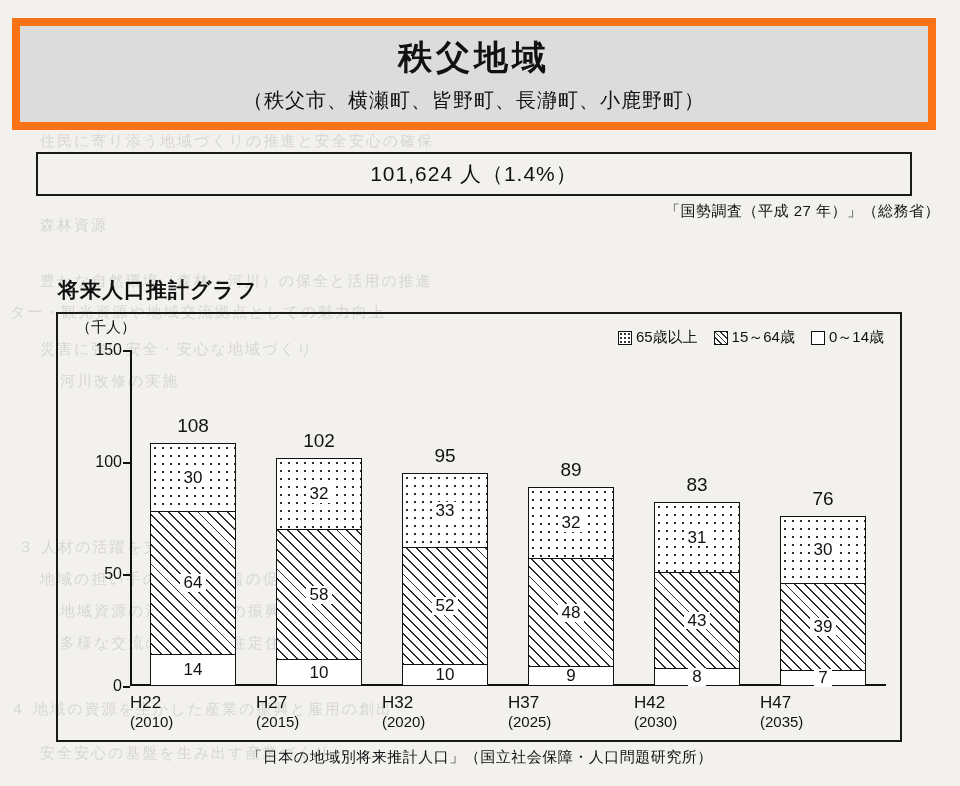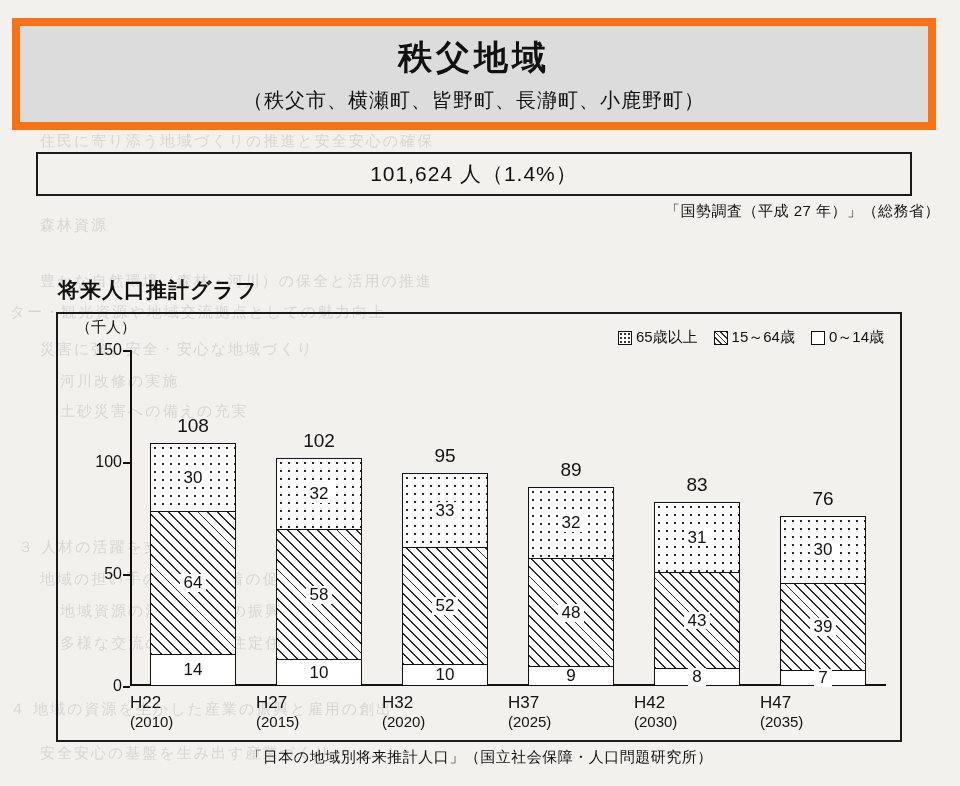--- a/index.html
+++ b/index.html
@@ -273,21 +273,20 @@
 
 <div class="page">
 
   <div class="bleed" style="left:40px; top:74px;">の地域の特色を生かした産業の振興・地域の担い手の育成</div>
   <div class="bleed" style="left:40px; top:132px;">住民に寄り添う地域づくりの推進と安全安心の確保</div>
   <div class="bleed" style="left:40px; top:216px;">森林資源</div>
   <div class="bleed" style="left:40px; top:272px;">豊かな自然環境（森林・河川）の保全と活用の推進</div>
   <div class="bleed" style="left:10px; top:303px;">ター・観光資源や地域交流拠点としての魅力向上</div>
   <div class="bleed" style="left:40px; top:340px;">災害に強い安全・安心な地域づくり</div>
   <div class="bleed" style="left:60px; top:372px;">河川改修の実施</div>
-  <div class="bleed" style="left:60px; top:402px;">土砂災害への備えの充実</div>
   <div class="bleed" style="left:18px; top:538px;">３ 人材の活躍を支える</div>
   <div class="bleed" style="left:40px; top:570px;">地域の担い手の育成と定着の促進</div>
   <div class="bleed" style="left:60px; top:602px;">地域資源の活用と観光の振興</div>
   <div class="bleed" style="left:60px; top:634px;">多様な交流の促進と移住定住支援</div>
   <div class="bleed" style="left:10px; top:700px;">４ 地域の資源を生かした産業の振興と雇用の創出</div>
   <div class="bleed" style="left:40px; top:744px;">安全安心の基盤を生み出す産業づくり</div>
 
   <div class="title-box">
     <div class="title-main">秩父地域</div>
     <div class="title-sub">（秩父市、横瀬町、皆野町、長瀞町、小鹿野町）</div>

